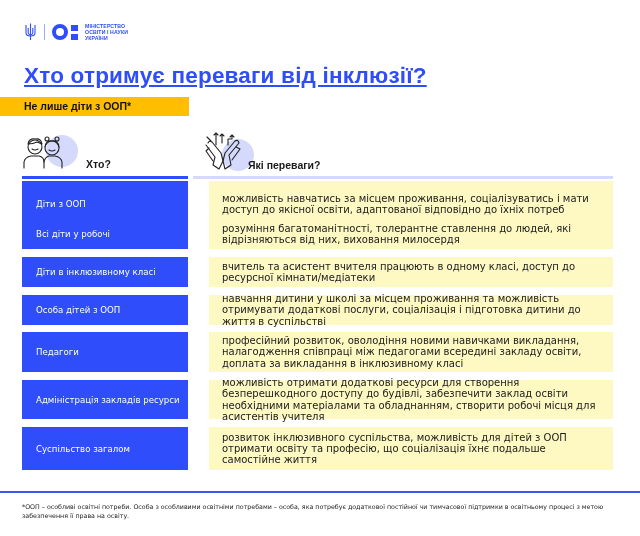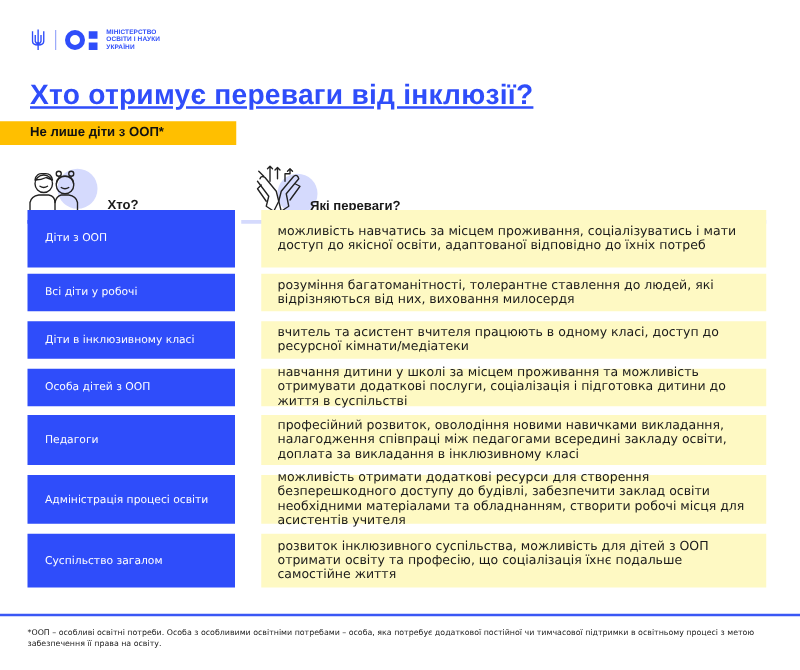--- a/index.html
+++ b/index.html
@@ -95,42 +95,42 @@
       <path d="M3 14 L12 26 L10 34 L16 38 L20 30 L18 22 L9 11 Q6 9 5 12"></path>
       <path d="M6 17 L3 20 L10 30"></path>
       <path d="M36 12 L26 24 L28 34 L22 38 L20 30 L22 22 L32 10 Q35 8 36 12"></path>
       <path d="M33 16 L37 18 L29 29"></path>
     </g>
   </svg>
   <span class="head-label">Які переваги?</span>
   <div class="uline"></div>
 </div>
 
-<div class="row" style="top:168px;height:46px">
+<div class="row" style="top:181px;height:46px">
   <div class="cell-who">Діти з ООП</div>
   <div class="cell-what">можливість навчатись за місцем проживання, соціалізуватись і мати доступ до якісної освіти, адаптованої відповідно до їхніх потреб</div>
 </div>
 <div class="row" style="top:219px;height:30px">
   <div class="cell-who">Всі діти у робочі</div>
   <div class="cell-what">розуміння багатоманітності, толерантне ставлення до людей, які відрізняються від них, виховання милосердя</div>
 </div>
 <div class="row" style="top:257px;height:30px">
   <div class="cell-who">Діти в інклюзивному класі</div>
   <div class="cell-what">вчитель та асистент вчителя працюють в одному класі, доступ до ресурсної кімнати/медіатеки</div>
 </div>
 <div class="row" style="top:295px;height:30px">
   <div class="cell-who">Особа дітей з ООП</div>
   <div class="cell-what">навчання дитини у школі за місцем проживання та можливість отримувати додаткові послуги, соціалізація і підготовка дитини до життя в суспільстві</div>
 </div>
 <div class="row" style="top:332px;height:40px">
   <div class="cell-who">Педагоги</div>
   <div class="cell-what">професійний розвиток, оволодіння новими навичками викладання, налагодження співпраці між педагогами всередині закладу освіти, доплата за викладання в інклюзивному класі</div>
 </div>
 <div class="row" style="top:380px;height:39px">
-  <div class="cell-who">Адміністрація процесі освіти</div>
+  <div class="cell-who">Адміністрація закладів ресурси</div>
   <div class="cell-what">можливість отримати додаткові ресурси для створення безперешкодного доступу до будівлі, забезпечити заклад освіти необхідними матеріалами та обладнанням, створити робочі місця для асистентів учителя</div>
 </div>
 <div class="row" style="top:427px;height:43px">
   <div class="cell-who">Суспільство загалом</div>
   <div class="cell-what">розвиток інклюзивного суспільства, можливість для дітей з ООП отримати освіту та професію, що соціалізація їхнє подальше самостійне життя</div>
 </div>
 
 <div class="footer-line"></div>
 <p class="footnote">*ООП – особливі освітні потреби. Особа з особливими освітніми потребами – особа, яка потребує додаткової постійної чи тимчасової підтримки в освітньому процесі з метою забезпечення її права на освіту.</p>
 

